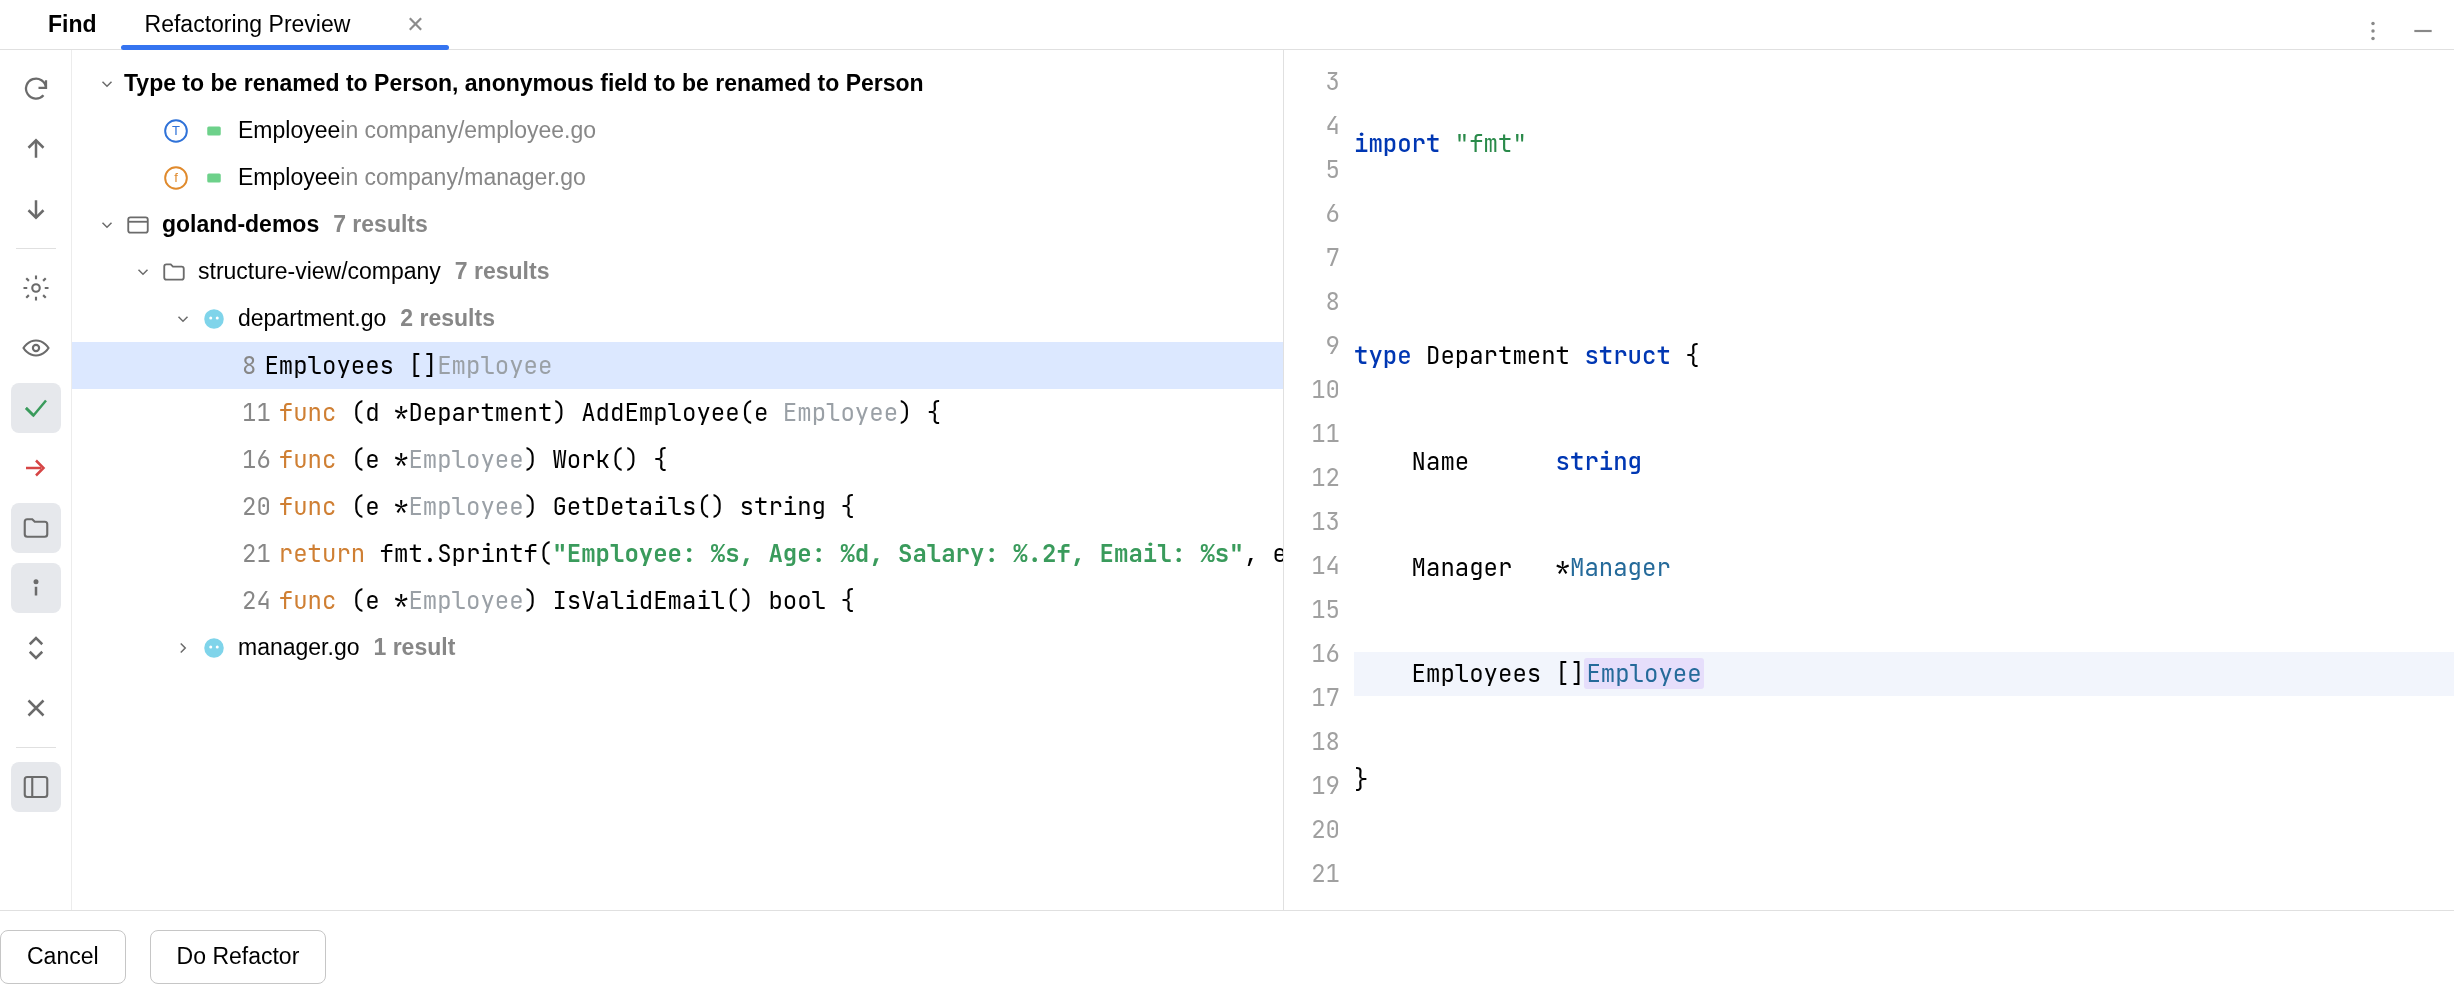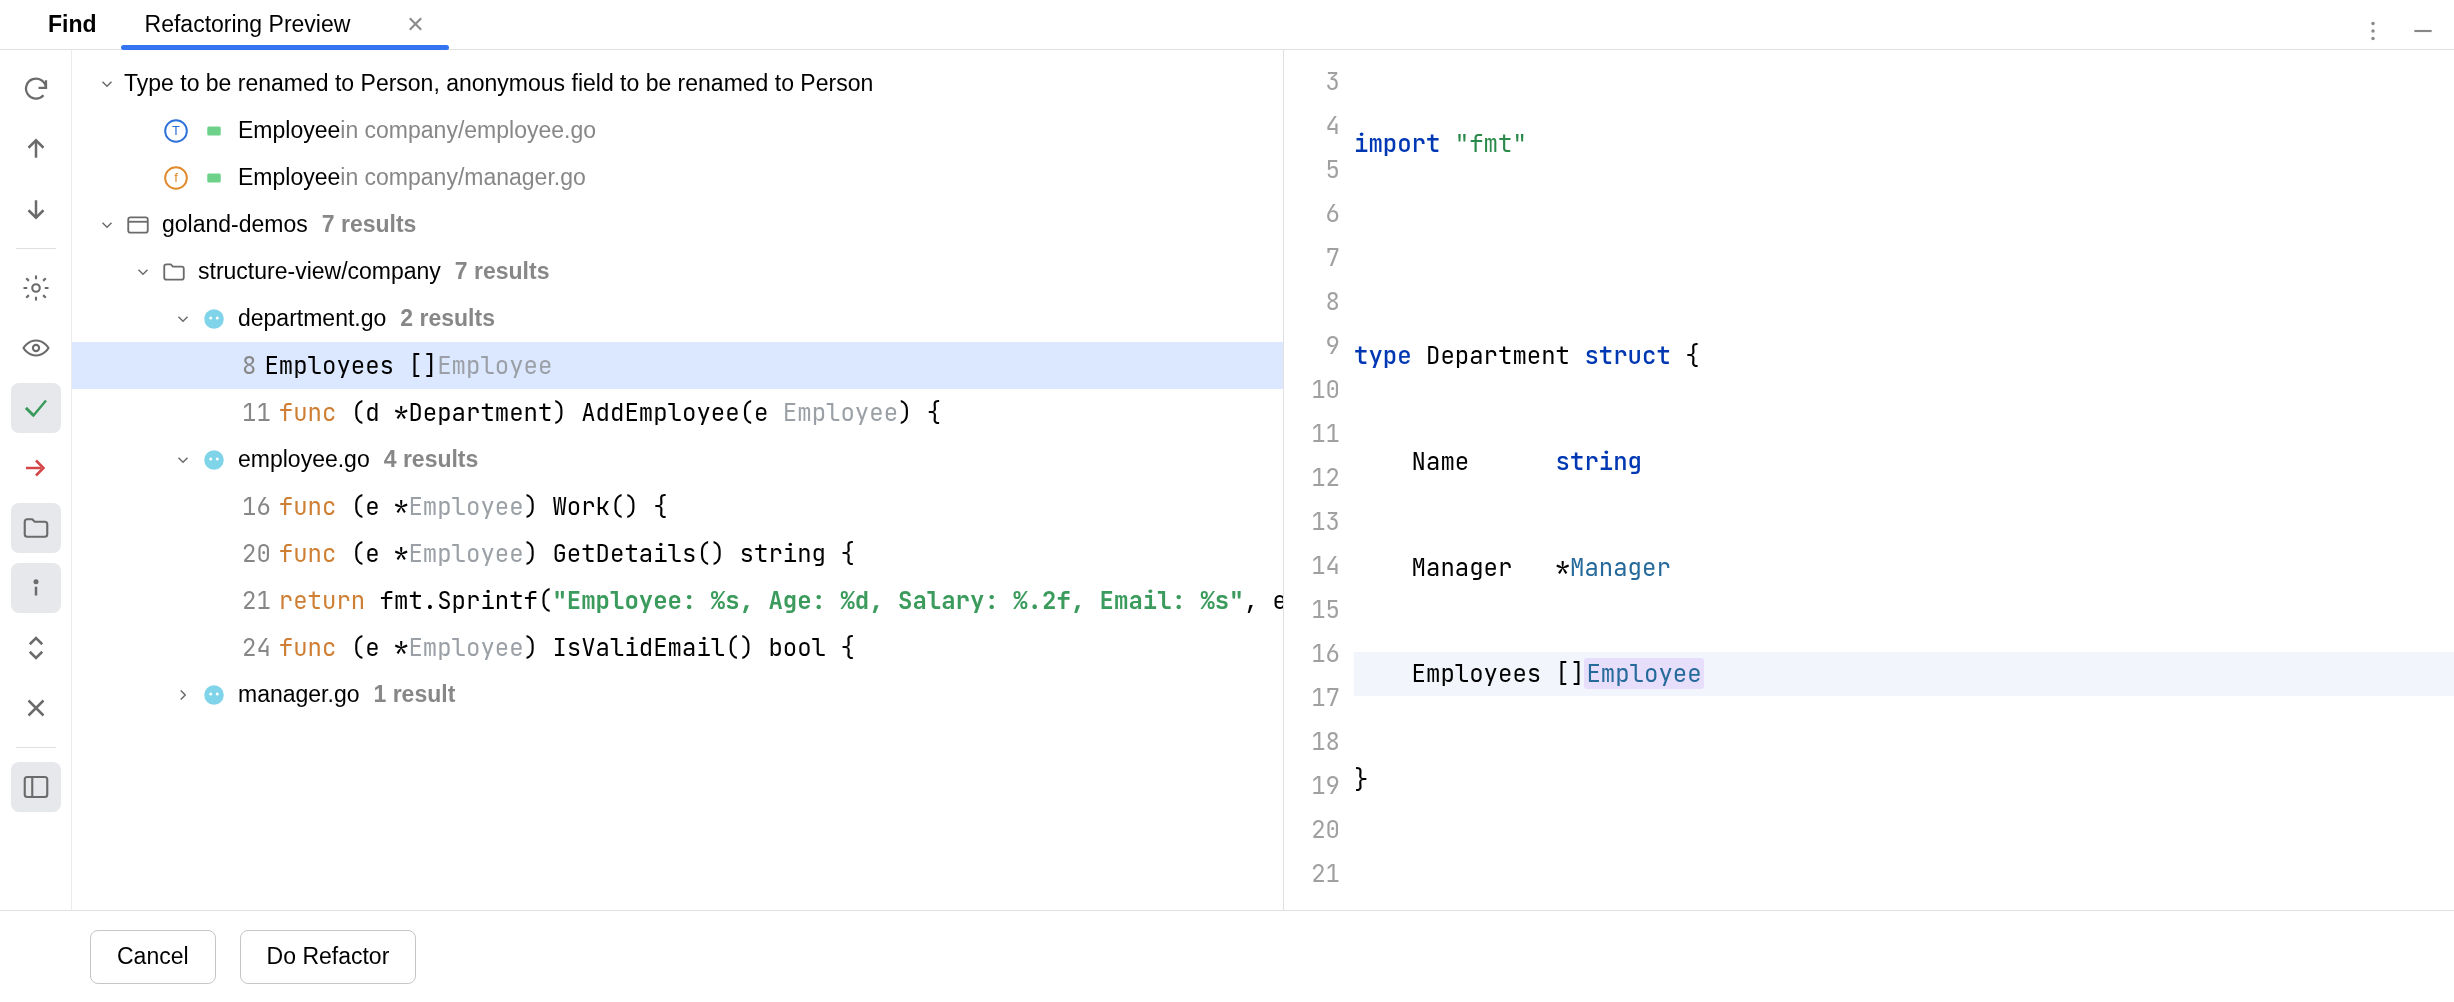--- a/index.html
+++ b/index.html
@@ -29,21 +29,21 @@
   
   .tree-pane { width: 1212px; border-right: 1px solid #e0e0e0; display: flex; flex-direction: column; padding-top: 10px; overflow: hidden; }
   .tree { flex: 1; overflow: auto; padding-left: 0; }
   .tree-row { display: flex; align-items: center; height: 47px; white-space: nowrap; }
   .tree-row .chev { width: 22px; height: 22px; display: inline-flex; align-items: center; justify-content: center; color: #6b6b6b; margin-right: 6px; }
   .tree-row .chev svg { width: 18px; height: 18px; }
   .tree-row.selected { background: #dce8ff; }
   .ico { width: 28px; height: 28px; display: inline-flex; align-items: center; justify-content: center; margin-right: 10px; }
   .ico svg { width: 26px; height: 26px; }
   .ico.small svg { width: 18px; height: 18px; }
-  .bold { font-weight: 400; text-align: center; }
+  .bold { font-weight: 700; text-align: center; }
   .muted { color: #878787; }
   .count { color: #878787; margin-left: 14px; font-weight: 700; }
   .lnum { color: #878787; margin-right: 8px; font-family: "JetBrains Mono","SF Mono",Consolas,monospace; font-size: 24px; }
   .code-inline { font-family: "JetBrains Mono","SF Mono",Consolas,monospace; font-size: 24px; }
   .kw-func { color: #cf7f33; text-align: center; }
   .match { color: #9aa0a6; }
   .match-green { color: #3a9b5c; font-weight: 600; }
 
   
   .editor-pane { flex: 1; display: flex; overflow: hidden; }
@@ -51,21 +51,21 @@
   .gutter .ln { height: 44px; line-height: 44px; }
   .codelines { flex: 1; font-family: "JetBrains Mono","SF Mono",Consolas,monospace; font-size: 24px; padding-top: 10px; overflow: hidden; white-space: pre; }
   .codelines .cl { height: 44px; line-height: 44px; }
   .cl.hl { background: #f2f5fc; }
   .tok-kw { color: #0037b3; font-weight: 500;}
   .tok-type { color: #256a9a; }
   .tok-str { color: #2a8a4a; }
   .usage-hl { background: #e6defb; padding: 0 2px; border-radius: 3px; }
 
   
-  .footer { border-top: 1px solid #e0e0e0; height: 92px; display: flex; align-items: center; padding-left: 90px; gap: 24px; background: #fff; }
+  .footer { border-top: 1px solid #e0e0e0; height: 92px; display: flex; align-items: center; gap: 24px; background: #fff; }
   .btn { height: 54px; padding: 0 26px; border: 1px solid #c6c6c6; border-radius: 8px; background: #fff; font-size: 23px; cursor: pointer; }
 </style>
 </head>
 <body>
 
 <div class="root">
 
   <div class="top-tabs">
     <div class="top-tab">
       <span>Find</span>
@@ -260,36 +260,20 @@
           <div class="tree-row selected" style="padding-left:170px">
             <span class="lnum">8</span>
             <span class="code-inline"><span>Employees []</span><span class="match">Employee</span></span>
           </div>
 
           <div class="tree-row" style="padding-left:170px">
             <span class="lnum">11</span>
             <span class="code-inline"><span class="kw-func">func</span><span> (d *Department) AddEmployee(e </span><span class="match">Employee</span><span>) {</span></span>
           </div>
 
-          <div class="tree-row" style="padding-left:100px">
-            <span class="chev">
-                <svg viewBox="0 0 24 24" fill="none" stroke="#6b6b6b" stroke-width="2">
-                  <path d="M6 9l6 6 6-6"></path>
-                </svg>
-              </span>
-            <span class="ico">
-                <svg viewBox="0 0 24 24">
-                  <circle cx="12" cy="12" r="9" fill="#7fd4ea"></circle>
-                  <circle cx="9" cy="11" r="1.4" fill="#fff"></circle>
-                  <circle cx="15" cy="11" r="1.4" fill="#fff"></circle>
-                </svg>
-              </span>
-            <span>employee.go</span>
-            <span class="count">4 results</span>
-          </div>
 
           <div class="tree-row" style="padding-left:170px">
             <span class="lnum">16</span>
             <span class="code-inline"><span class="kw-func">func</span><span> (e *</span><span class="match">Employee</span><span>) Work() {</span></span>
           </div>
           <div class="tree-row" style="padding-left:170px">
             <span class="lnum">20</span>
             <span class="code-inline"><span class="kw-func">func</span><span> (e *</span><span class="match">Employee</span><span>) GetDetails() string {</span></span>
           </div>
           <div class="tree-row" style="padding-left:170px">

